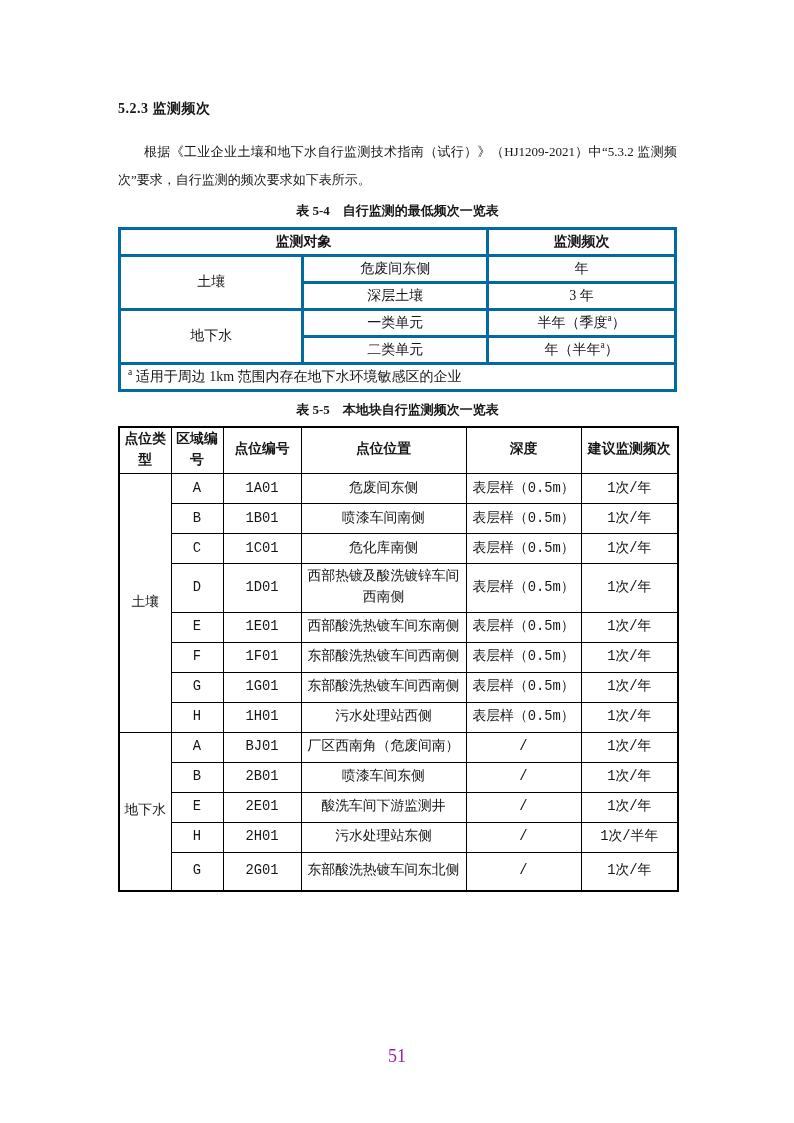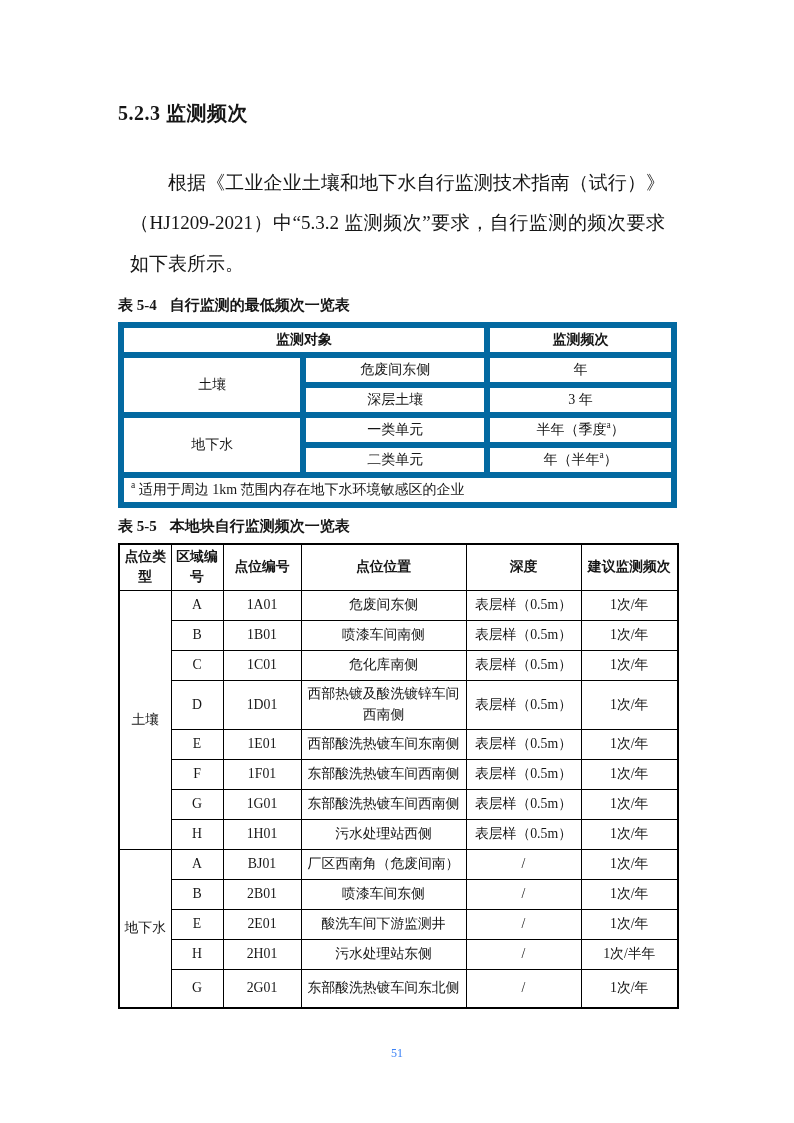--- a/index.html
+++ b/index.html
@@ -13,68 +13,69 @@
     position: relative;
     overflow: hidden;
     font-family: "Liberation Serif", "DejaVu Serif", serif;
     color: #161616;
   }
   .page-content {
     box-sizing: border-box;
     padding: 100px 117px 0 118px;
   }
   .section-heading {
-    font-size: 20px;
-    font-weight: bold;
-    margin: 0 0 36px 0;
+    font-size: 14px;
+    font-weight: bold;
+    margin: 0 0 20px 0;
     letter-spacing: 0.5px;
   }
   .para {
-    font-size: 19px;
+    font-size: 13px;
     line-height: 2.12;
     text-align: justify;
     text-indent: 2em;
-    margin: 12px;
+    margin: 0;
   }
   .para.second {
     margin-top: 8px;
   }
   .table-caption {
-    text-align: left;
-    font-weight: bold;
-    font-size: 15px;
+    text-align: center;
+    font-weight: bold;
+    font-size: 13px;
     margin: 9px 0 7px 0;
   }
   .table-caption .cap-label {
     margin-right: 13px;
   }
   table {
     width: 100%;
     border-collapse: collapse;
     table-layout: fixed;
   }
   .t1, .t2 {
     border: 2px solid #000;
   }
   .t1 th, .t1 td {
-    border: 6px solid #0369a1;
+    border: 3px solid #0369a1;
     text-align: center;
     vertical-align: middle;
     font-size: 14px;
     padding: 1px 0;
     height: 22px;
     line-height: 1.45;
   }
   .t1 th { font-weight: bold; }
   .t1 td.footnote-cell {
     text-align: left;
     padding-left: 7px;
   }
   .t2 {
     margin-top: 1px;
+    font-family: Liberation Mono, monospace;
   }
   .t2 th, .t2 td {
     border: 1px solid #000;
     text-align: center;
     vertical-align: middle;
     font-size: 13.8px;
     padding: 3px 2px;
     line-height: 1.5;
   }
   .t2 th {
@@ -92,22 +93,22 @@
     font-size: 14.6px;
     margin: 17px 0 0 0;
     line-height: 1.6;
   }
   .page-number {
     position: absolute;
     left: 0;
     right: 0;
     top: 1046px;
     text-align: center;
-    font-size: 12px;
-    color: #3b82f6;
+    font-size: 18px;
+    color: #a21caf;
   }
 </style>
 </head>
 <body>
 
 <div class="page-content">
 
   <h2 class="section-heading">5.2.3 监测频次</h2>
 
   <p class="para">根据《工业企业土壤和地下水自行监测技术指南（试行）》（HJ1209-2021）中“5.3.2 监测频次”要求，自行监测的频次要求如下表所示。</p>

